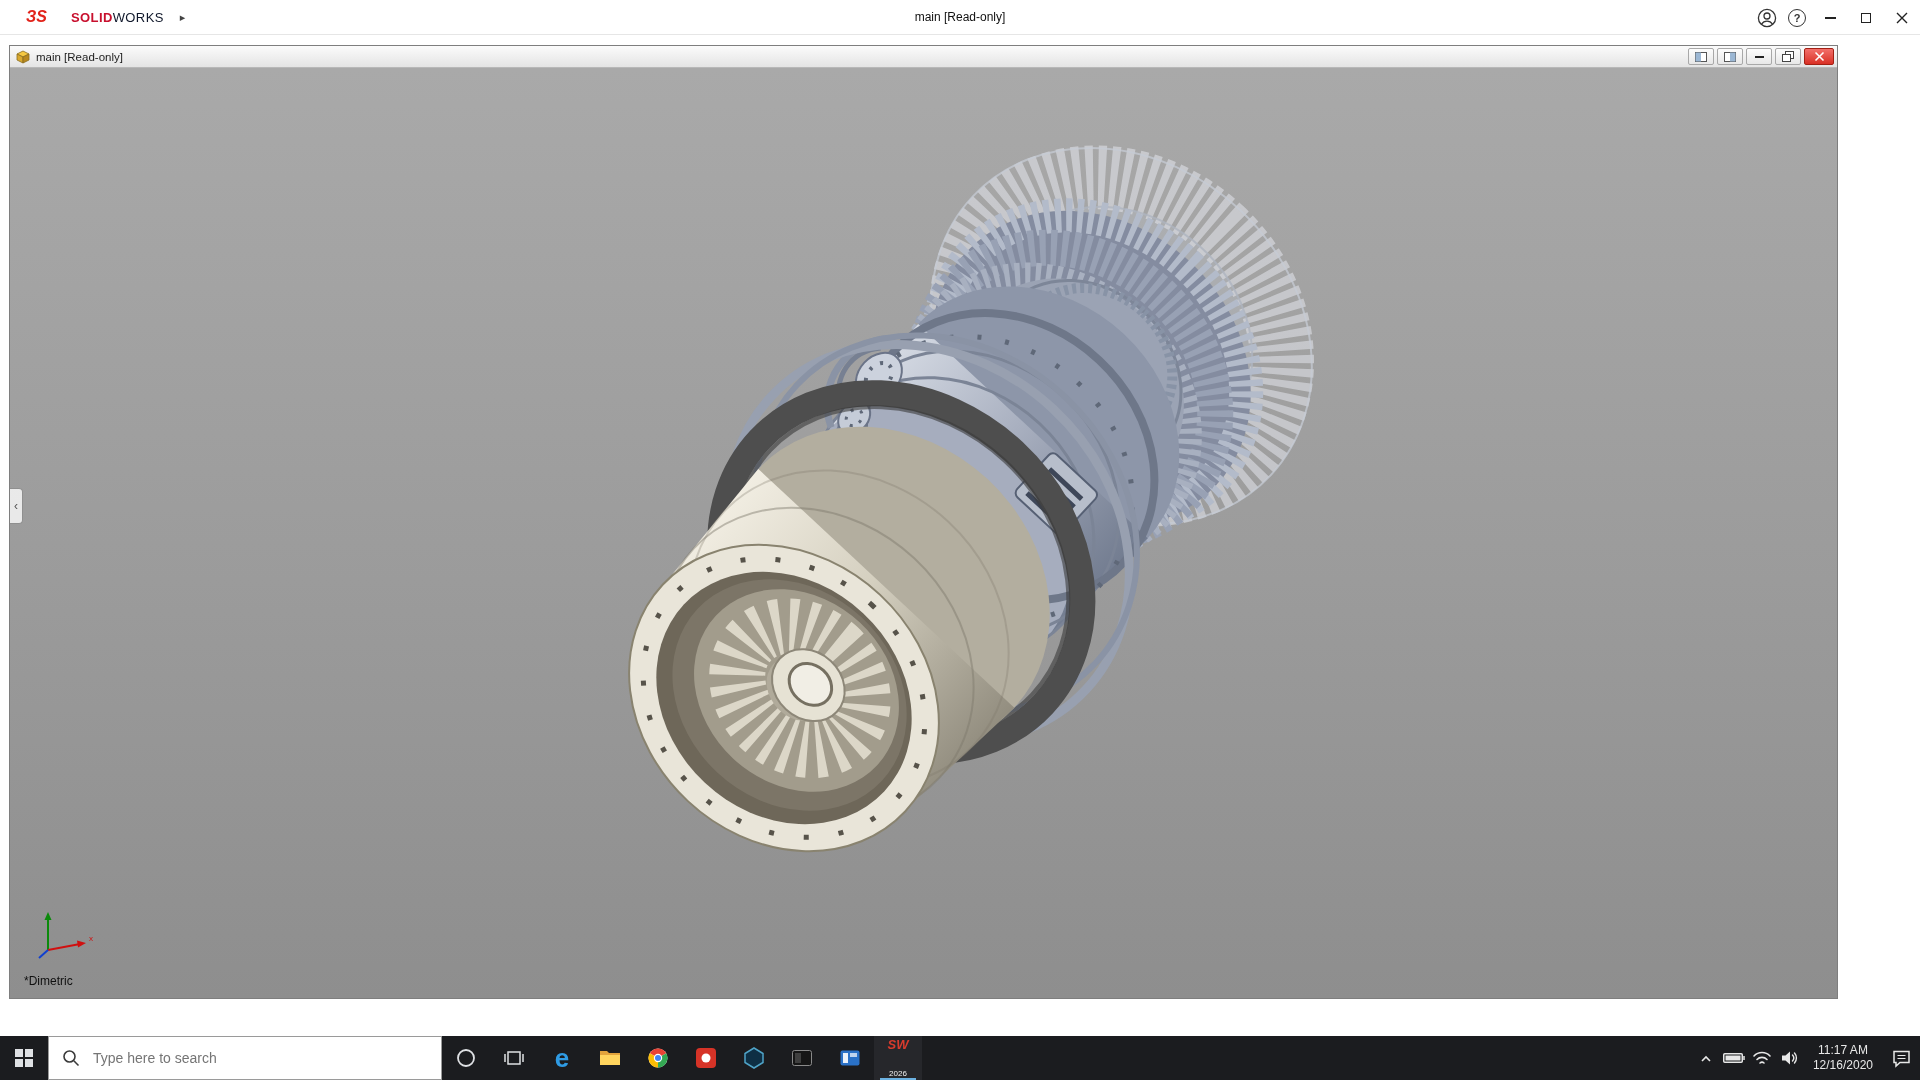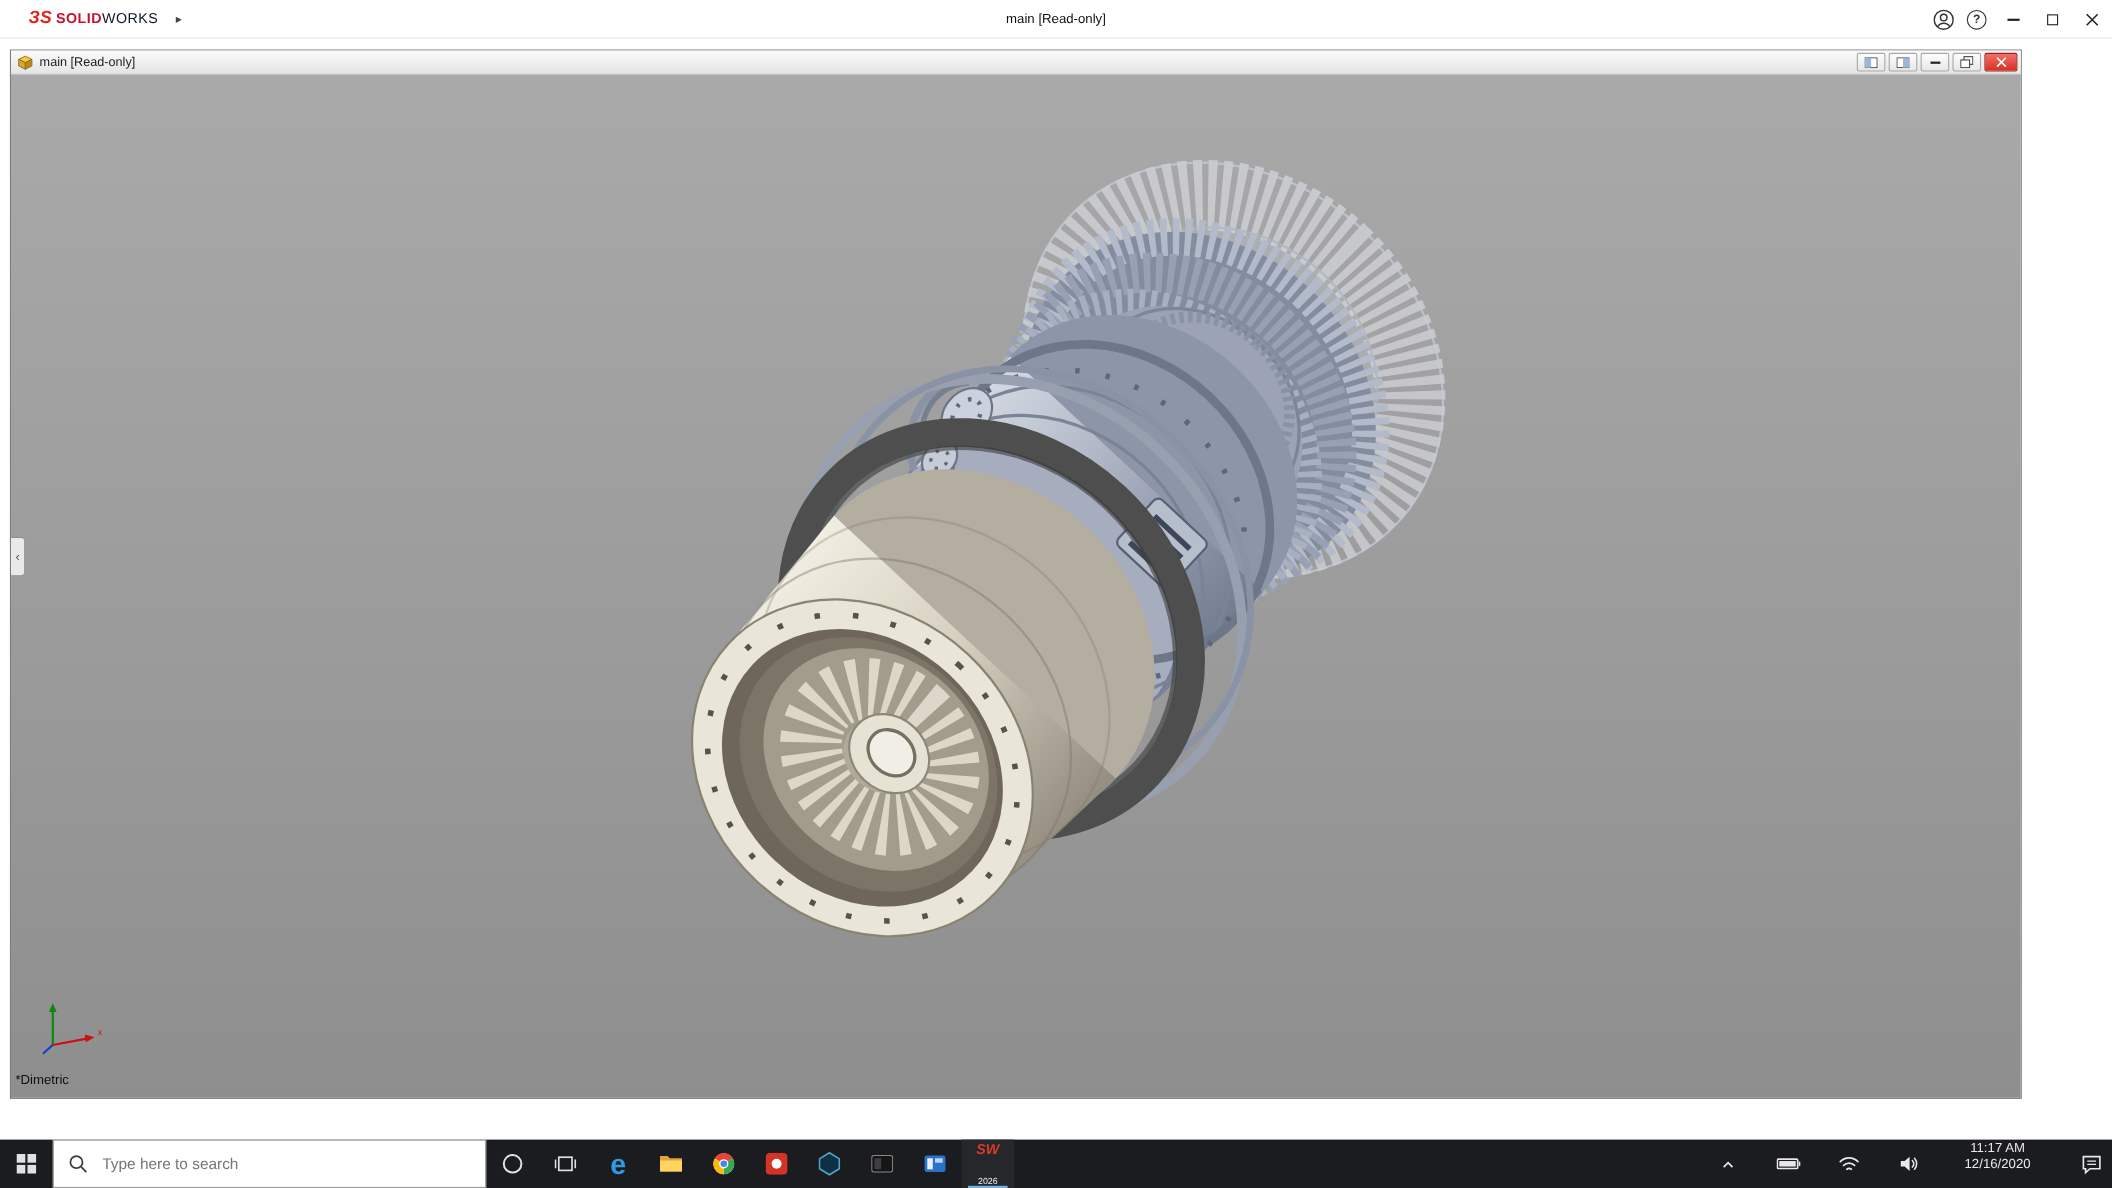--- a/index.html
+++ b/index.html
@@ -5,21 +5,21 @@
   * { margin:0; padding:0; box-sizing:border-box; }
   html,body { width:1920px; height:1080px; overflow:hidden; }
   .screen { position:relative; width:1920px; height:1080px; background:#ffffff;
             font-family:"Liberation Sans", sans-serif; overflow:hidden; }
 
   
   .appbar { position:absolute; top:0; left:0; width:100%; height:35px; background:#fff;
             border-bottom:1px solid #e6e6e6; display:flex; align-items:center; z-index:30;padding-left:16px; }
   .brand { display:flex; align-items:baseline; padding-left:10px; }
   .logo-glyph { color:#e2231a; font-weight:bold; font-style:italic; font-size:16px; margin-right:4px; }
-  .brand-bold { color:#c8102e; font-weight:700; font-size:13px; letter-spacing:.4px; }
+  .brand-bold { color:#c8102e; font-weight:700; font-size:13px; letter-spacing:.4px;margin-left:20px; }
   .brand-light { color:#0f172a; font-weight:400; font-size:13px; letter-spacing:.4px; }
   .flyout { margin-left:16px; color:#444; font-size:11px; cursor:pointer; }
   .apptitle { position:absolute; left:50%; transform:translateX(-50%); font-size:12px; color:#111; }
   .appbar-right { position:absolute; right:0; top:0; height:35px; display:flex; align-items:center; }
   .circle-btn { width:30px; height:35px; display:flex; align-items:center; justify-content:center; }
   .helpbtn { width:18px; height:18px; border:1.5px solid #333; border-radius:50%;
              display:flex; align-items:center; justify-content:center; font-size:11px; font-weight:bold; color:#333; }
   .winbtn { width:36px; height:35px; display:flex; align-items:center; justify-content:center; }
   .icon-minbar { width:11px; height:2px; background:#222; }
   .icon-maxbox { width:10px; height:10px; border:1.5px solid #222; }
@@ -31,21 +31,21 @@
                   border-bottom:1px solid #b8b8b8; display:flex; align-items:center; padding-left:6px; }
   .doc-title { font-size:11.5px; color:#1d1d1d; margin-left:6px; }
   .doc-btns { position:absolute; right:3px; top:2px; display:flex; gap:3px; }
   .doc-btn { width:26px; height:17px; display:flex; align-items:center; justify-content:center;
              background:linear-gradient(#fdfdfd,#e7e7e7); border:1px solid #a8a8a8; border-radius:2px; }
   .doc-btn.close { width:30px; background:linear-gradient(#f2706b,#d93025); border-color:#a32014; }
 
   .viewport { position:absolute; left:0; top:22px; width:1827px; height:930px;
               background:linear-gradient(180deg,#a9a9a9 0%,#9b9b9b 55%,#8e8e8e 100%); overflow:hidden; }
   .model-svg { position:absolute; left:0; top:0; }
-  .view-label { position:absolute; left:4px; bottom:10px; font-size:12px; color:#101010; }
+  .view-label { position:absolute; left:14px; bottom:10px; font-size:12px; color:#101010; }
   .triad { position:absolute; left:26px; bottom:34px; }
   .panel-tab { position:absolute; left:0; top:50%; margin-top:-45px; width:13px; height:36px;
                background:rgba(242,242,242,.9); border:1px solid #8f8f8f; border-left:none;
                border-radius:0 4px 4px 0; display:flex; align-items:center; justify-content:center;
                font-size:12px; color:#555; }
 
   
   .taskbar { position:absolute; left:0; bottom:0; width:1920px; height:44px; background:#1b1c1f;
              display:flex; align-items:stretch; color:#e8e8e8; z-index:40; }
   .tb-btn { width:48px; display:flex; align-items:center; justify-content:center; }
@@ -53,21 +53,21 @@
                  border:1px solid #9a9a9a; }
   .search-input { border:none; outline:none; width:100%; height:100%; padding-left:44px; font-size:14px;
                   color:#333; background:transparent; font-family:"Liberation Sans", sans-serif; }
   .search-icon { position:absolute; left:12px; top:11px; }
   .edge-e { font-size:26px; font-weight:700; color:#2f9be4; line-height:1; }
   .swicon { position:relative; width:48px; display:flex; flex-direction:column; align-items:center;
             justify-content:center; background:#26272b;gap:18px; }
   .swicon::after { content:""; position:absolute; bottom:0; left:6px; right:6px; height:2px; background:#6cb2e2; }
   .sw-letters { color:#d83b2d; font-weight:700; font-style:italic; font-size:13px; line-height:13px; }
   .sw-year { color:#f0f0f0; font-size:8px; line-height:9px; }
-  .tray { margin-left:auto; display:flex; align-items:flex-start;gap:27px; }
+  .tray { margin-left:auto; display:flex; align-items:center; }
   .tray-btn { width:28px; height:44px; display:flex; align-items:center; justify-content:center; }
   .clock { display:flex; flex-direction:column; align-items:center; justify-content:center;
            font-size:12px; line-height:15px; padding:0 9px; text-align:center; }
 </style>
 </head>
 <body>
 
 <div class="screen">
 
   <header class="appbar">

